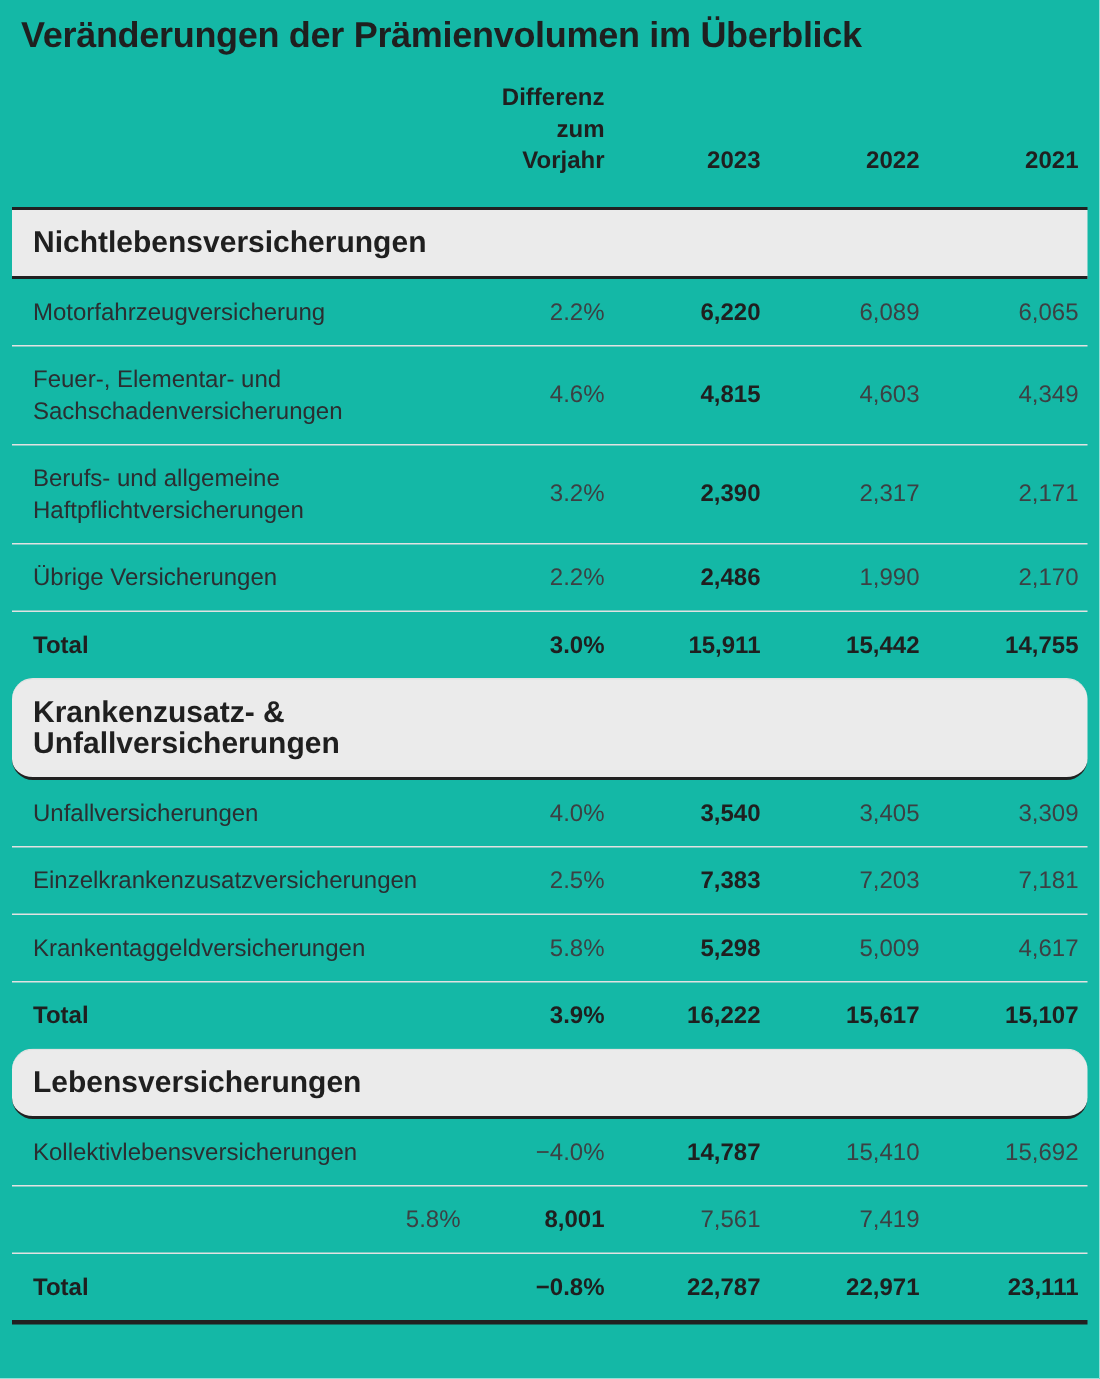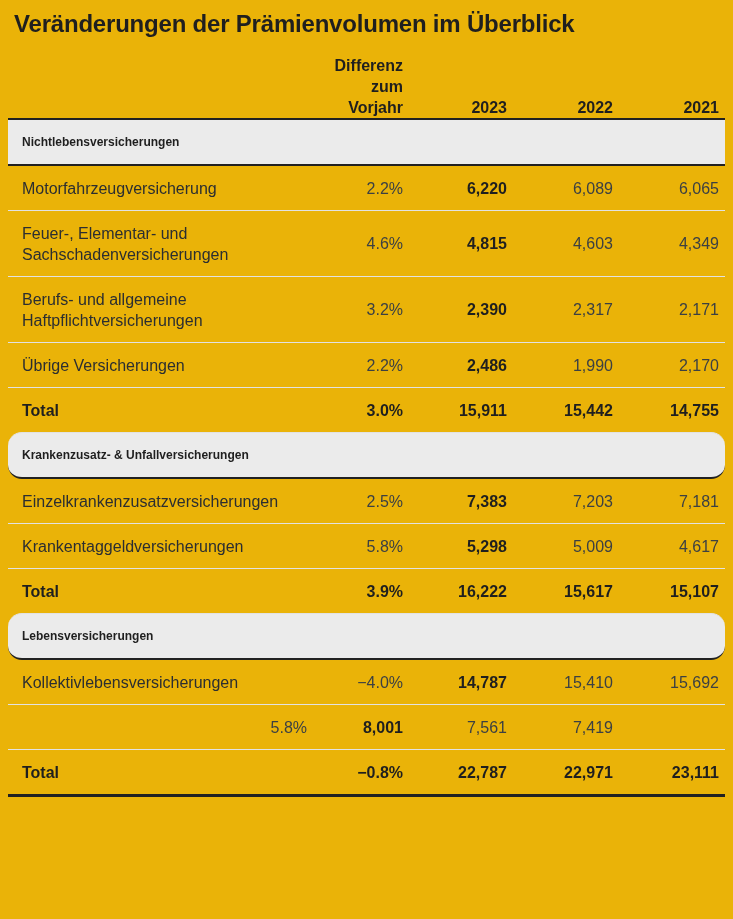--- a/index.html
+++ b/index.html
@@ -6,21 +6,21 @@
     margin: 0;
     padding: 0;
     background: #fdfdfd;
     font-family: "Liberation Sans", sans-serif;
     color: #3c4043;
   }
   .page {
     width: 733px;
     height: 919px;
     overflow: hidden;
-    background: #eab308;
+    background: #14b8a6;
     box-sizing: border-box;
   }
   .header-area {
     padding: 9px 8px 0 14px;
   }
   .page-title {
     font-size: 24px;
     line-height: 30px;
     font-weight: 700;
     color: #1f1f1f;
@@ -38,21 +38,21 @@
   .grid-row {
     display: grid;
     grid-template-columns: minmax(0, 1fr) 96px 104px 106px 106px;
     padding-left: 14px;
     padding-right: 6px;
     box-sizing: border-box;
     align-items: center;
   }
   .col-header-row {
     margin-top: 16px;
-    padding-bottom: 0;
+    padding-bottom: 20px;
     border-bottom: 2px solid #212121;
     align-items: end;
   }
   .hdr {
     font-weight: 700;
     color: #1f1f1f;
     font-size: 17px;
     line-height: 23px;
     text-align: right;
   }
@@ -62,21 +62,21 @@
     border-bottom: 2px solid #212121;
     padding-top: 11.5px;
     padding-bottom: 11.5px;
   }
   .section-band.follows-rows {
     border-top: 1px solid #e2e2e2;
     border-radius: 14px;
   }
   .section-title {
     font-weight: 700;
-    font-size: 12px;
+    font-size: 20px;
     line-height: 21px;
     color: #1f1f1f;
     max-width: 280px;
     padding-left: 14px;
   }
   .data-row {
     padding-top: 11.5px;
     padding-bottom: 11.5px;
   }
   .data-row + .data-row {
@@ -165,20 +165,27 @@
         <div class="cell num">15,442</div>
         <div class="cell num">14,755</div>
       </div>
     </div>
 
     <div class="section-band follows-rows">
       <div class="section-title">Krankenzusatz- &amp; Unfallversicherungen</div>
     </div>
     <div class="section-rows">
       <div class="grid-row data-row">
+        <div class="cell label">Unfallversicherungen</div>
+        <div class="cell num">4.0%</div>
+        <div class="cell num strong">3,540</div>
+        <div class="cell num">3,405</div>
+        <div class="cell num">3,309</div>
+      </div>
+      <div class="grid-row data-row">
         <div class="cell label">Einzelkrankenzusatzversicherungen</div>
         <div class="cell num">2.5%</div>
         <div class="cell num strong">7,383</div>
         <div class="cell num">7,203</div>
         <div class="cell num">7,181</div>
       </div>
       <div class="grid-row data-row">
         <div class="cell label">Krankentaggeldversicherungen</div>
         <div class="cell num">5.8%</div>
         <div class="cell num strong">5,298</div>

